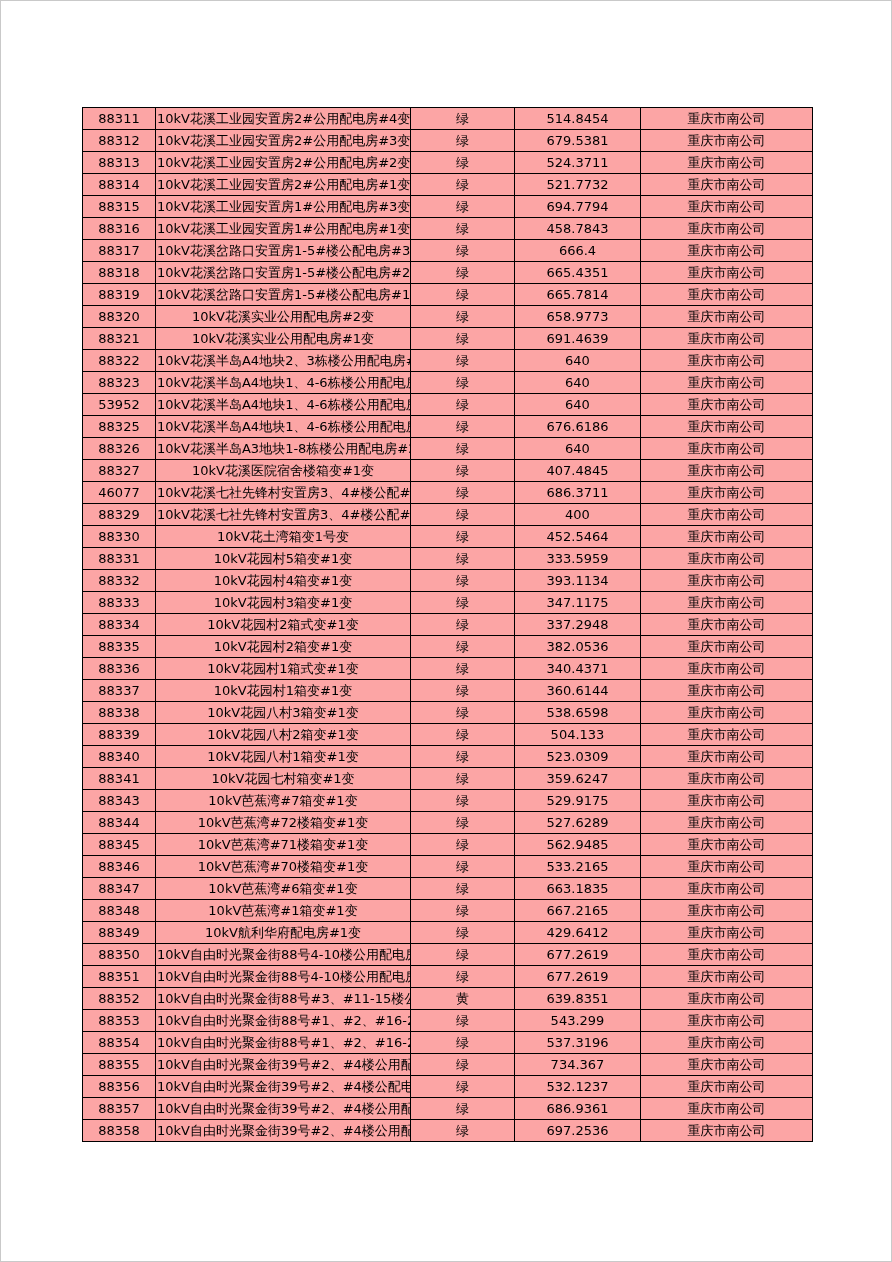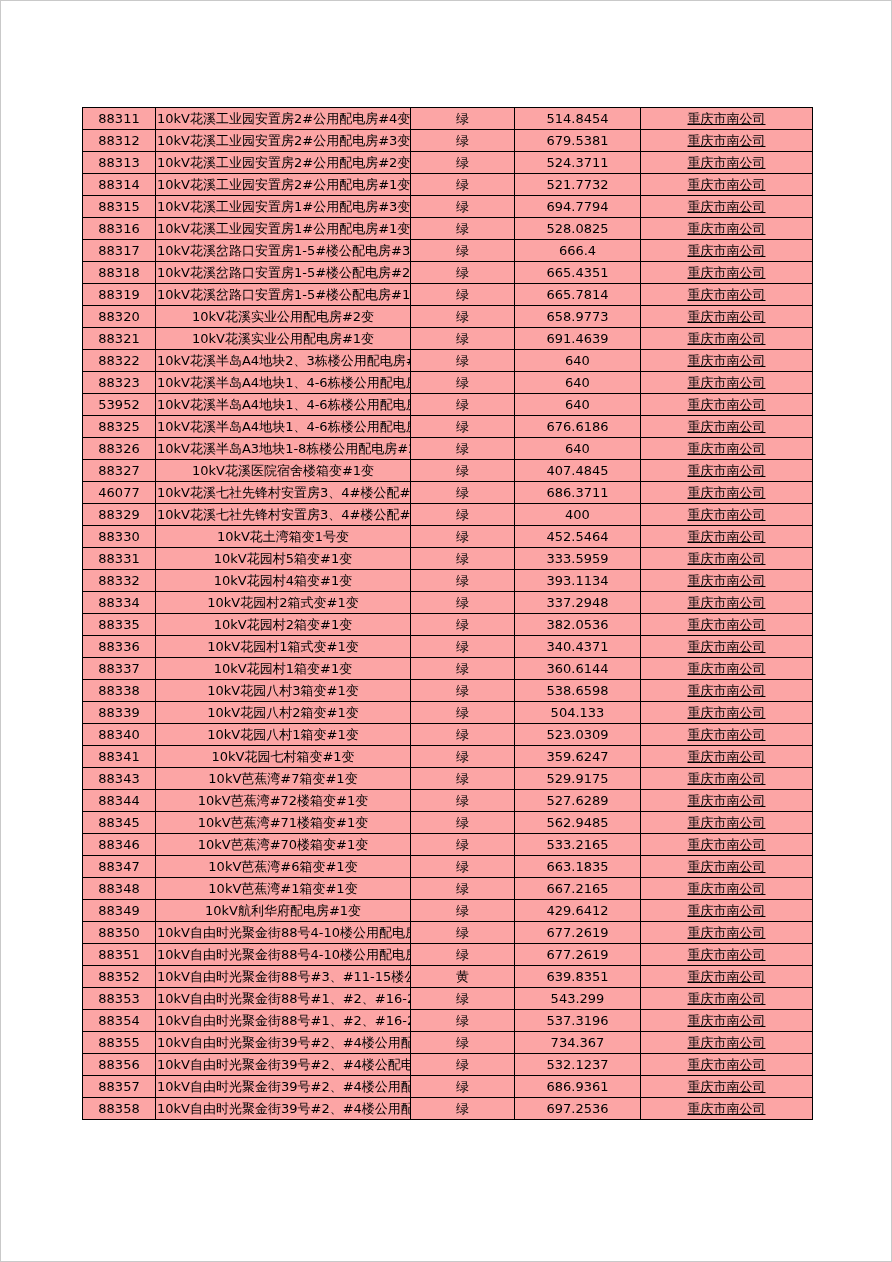--- a/index.html
+++ b/index.html
@@ -36,21 +36,21 @@
     text-align: center;
     vertical-align: middle;
     white-space: nowrap;
     overflow: hidden;
     box-sizing: border-box;
   }
   .w-id      { width: 73px; }
   .w-name    { width: 255px; }
   .w-status  { width: 104px; }
   .w-value   { width: 126px; margin-left: 13px; }
-  .w-company { width: 172px; text-decoration: underline; }
+  .w-company { width: 172px; }
 </style>
 </head>
 <body>
 
 <div class="page-frame"></div>
 
 <table class="data-grid">
   <colgroup>
     <col class="w-id">
     <col class="w-name">
@@ -91,21 +91,21 @@
         <td class="w-id">88315</td>
         <td class="w-name">10kV花溪工业园安置房1#公用配电房#3变</td>
         <td class="w-status">绿</td>
         <td class="w-value">694.7794</td>
         <td class="w-company">重庆市南公司</td>
       </tr>
       <tr>
         <td class="w-id">88316</td>
         <td class="w-name">10kV花溪工业园安置房1#公用配电房#1变</td>
         <td class="w-status">绿</td>
-        <td class="w-value">528.0825</td>
+        <td class="w-value">458.7843</td>
         <td class="w-company">重庆市南公司</td>
       </tr>
       <tr>
         <td class="w-id">88317</td>
         <td class="w-name">10kV花溪岔路口安置房1-5#楼公配电房#3变</td>
         <td class="w-status">绿</td>
         <td class="w-value">666.4</td>
         <td class="w-company">重庆市南公司</td>
       </tr>
       <tr>
@@ -204,20 +204,27 @@
         <td class="w-name">10kV花园村5箱变#1变</td>
         <td class="w-status">绿</td>
         <td class="w-value">333.5959</td>
         <td class="w-company">重庆市南公司</td>
       </tr>
       <tr>
         <td class="w-id">88332</td>
         <td class="w-name">10kV花园村4箱变#1变</td>
         <td class="w-status">绿</td>
         <td class="w-value">393.1134</td>
+        <td class="w-company">重庆市南公司</td>
+      </tr>
+      <tr>
+        <td class="w-id">88333</td>
+        <td class="w-name">10kV花园村3箱变#1变</td>
+        <td class="w-status">绿</td>
+        <td class="w-value">347.1175</td>
         <td class="w-company">重庆市南公司</td>
       </tr>
       <tr>
         <td class="w-id">88334</td>
         <td class="w-name">10kV花园村2箱式变#1变</td>
         <td class="w-status">绿</td>
         <td class="w-value">337.2948</td>
         <td class="w-company">重庆市南公司</td>
       </tr>
       <tr>

